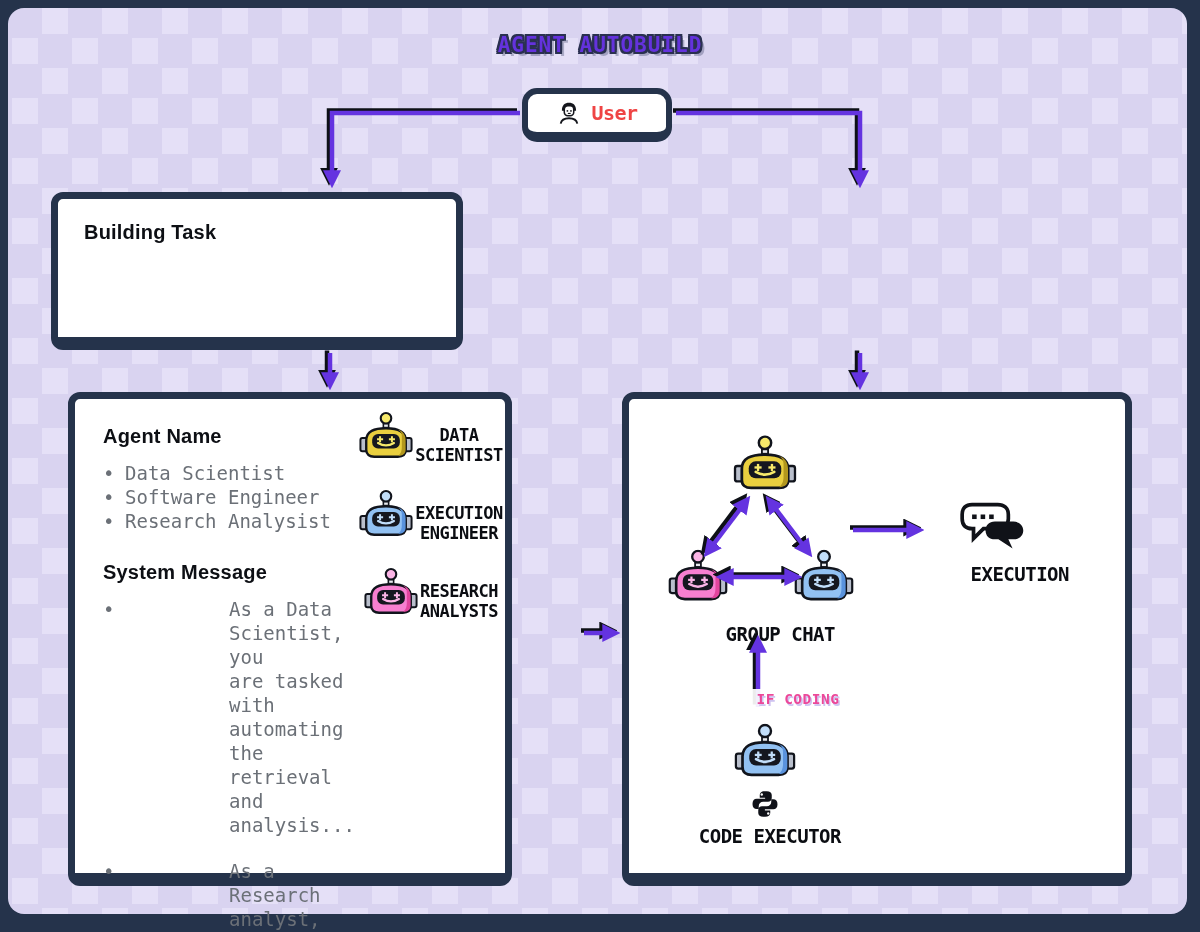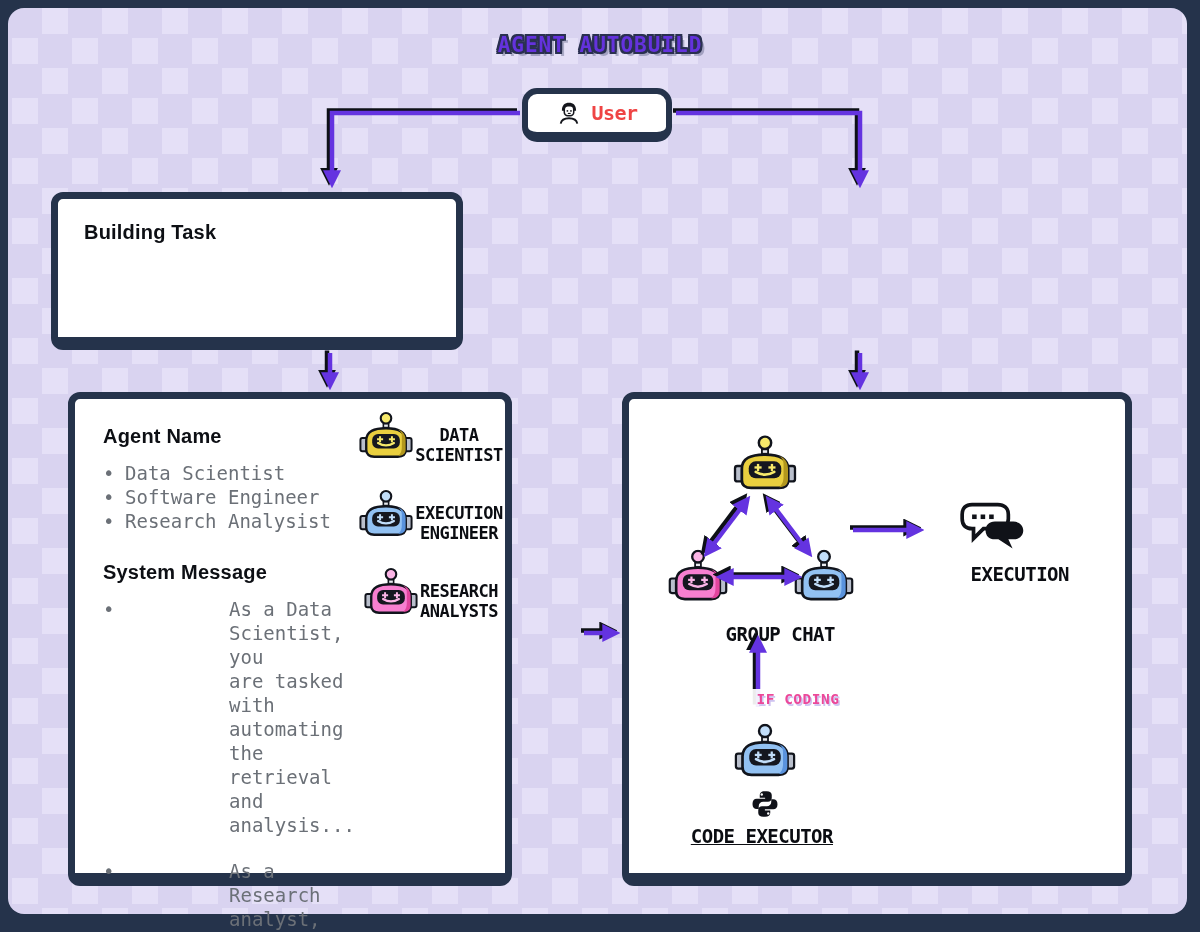--- a/index.html
+++ b/index.html
@@ -221,21 +221,21 @@
         <use href="#chat-symbol"></use>
       </svg>
     <div class="diag-label" style="left:300px;top:164px;width:140px;">EXECUTION</div>
 
     <svg class="node blue" style="left:103px;top:324px;width:66px;height:61px;" viewBox="0 0 44 40">
         <use href="#robot-symbol"></use>
       </svg>
     <svg class="node" style="left:121px;top:390px;width:30px;height:30px;" viewBox="0 0 24 24">
         <use href="#python-symbol"></use>
       </svg>
-    <div class="diag-label" style="left:44px;top:426px;width:160px;text-decoration:underline;">CODE EXECUTOR</div>
+    <div class="diag-label" style="left:52px;top:426px;width:160px;">CODE EXECUTOR</div>
   </div>
 
   <svg class="wires" width="1200" height="932" viewBox="0 0 1200 932">
     <g transform="translate(-3,-2.5)" stroke="#0d1016" stroke-width="4.5" fill="none">
       <path d="M520 113 H332 V173" marker-end="url(#mb)"></path>
       <path d="M676 113 H860 V173" marker-end="url(#mb)"></path>
       <path d="M330 353 V375" marker-end="url(#mb)"></path>
       <path d="M860 353 V375" marker-end="url(#mb)"></path>
       <path d="M584 633 H605" marker-end="url(#mb)"></path>
       <path d="M853 530 H909" marker-end="url(#mb)"></path>

